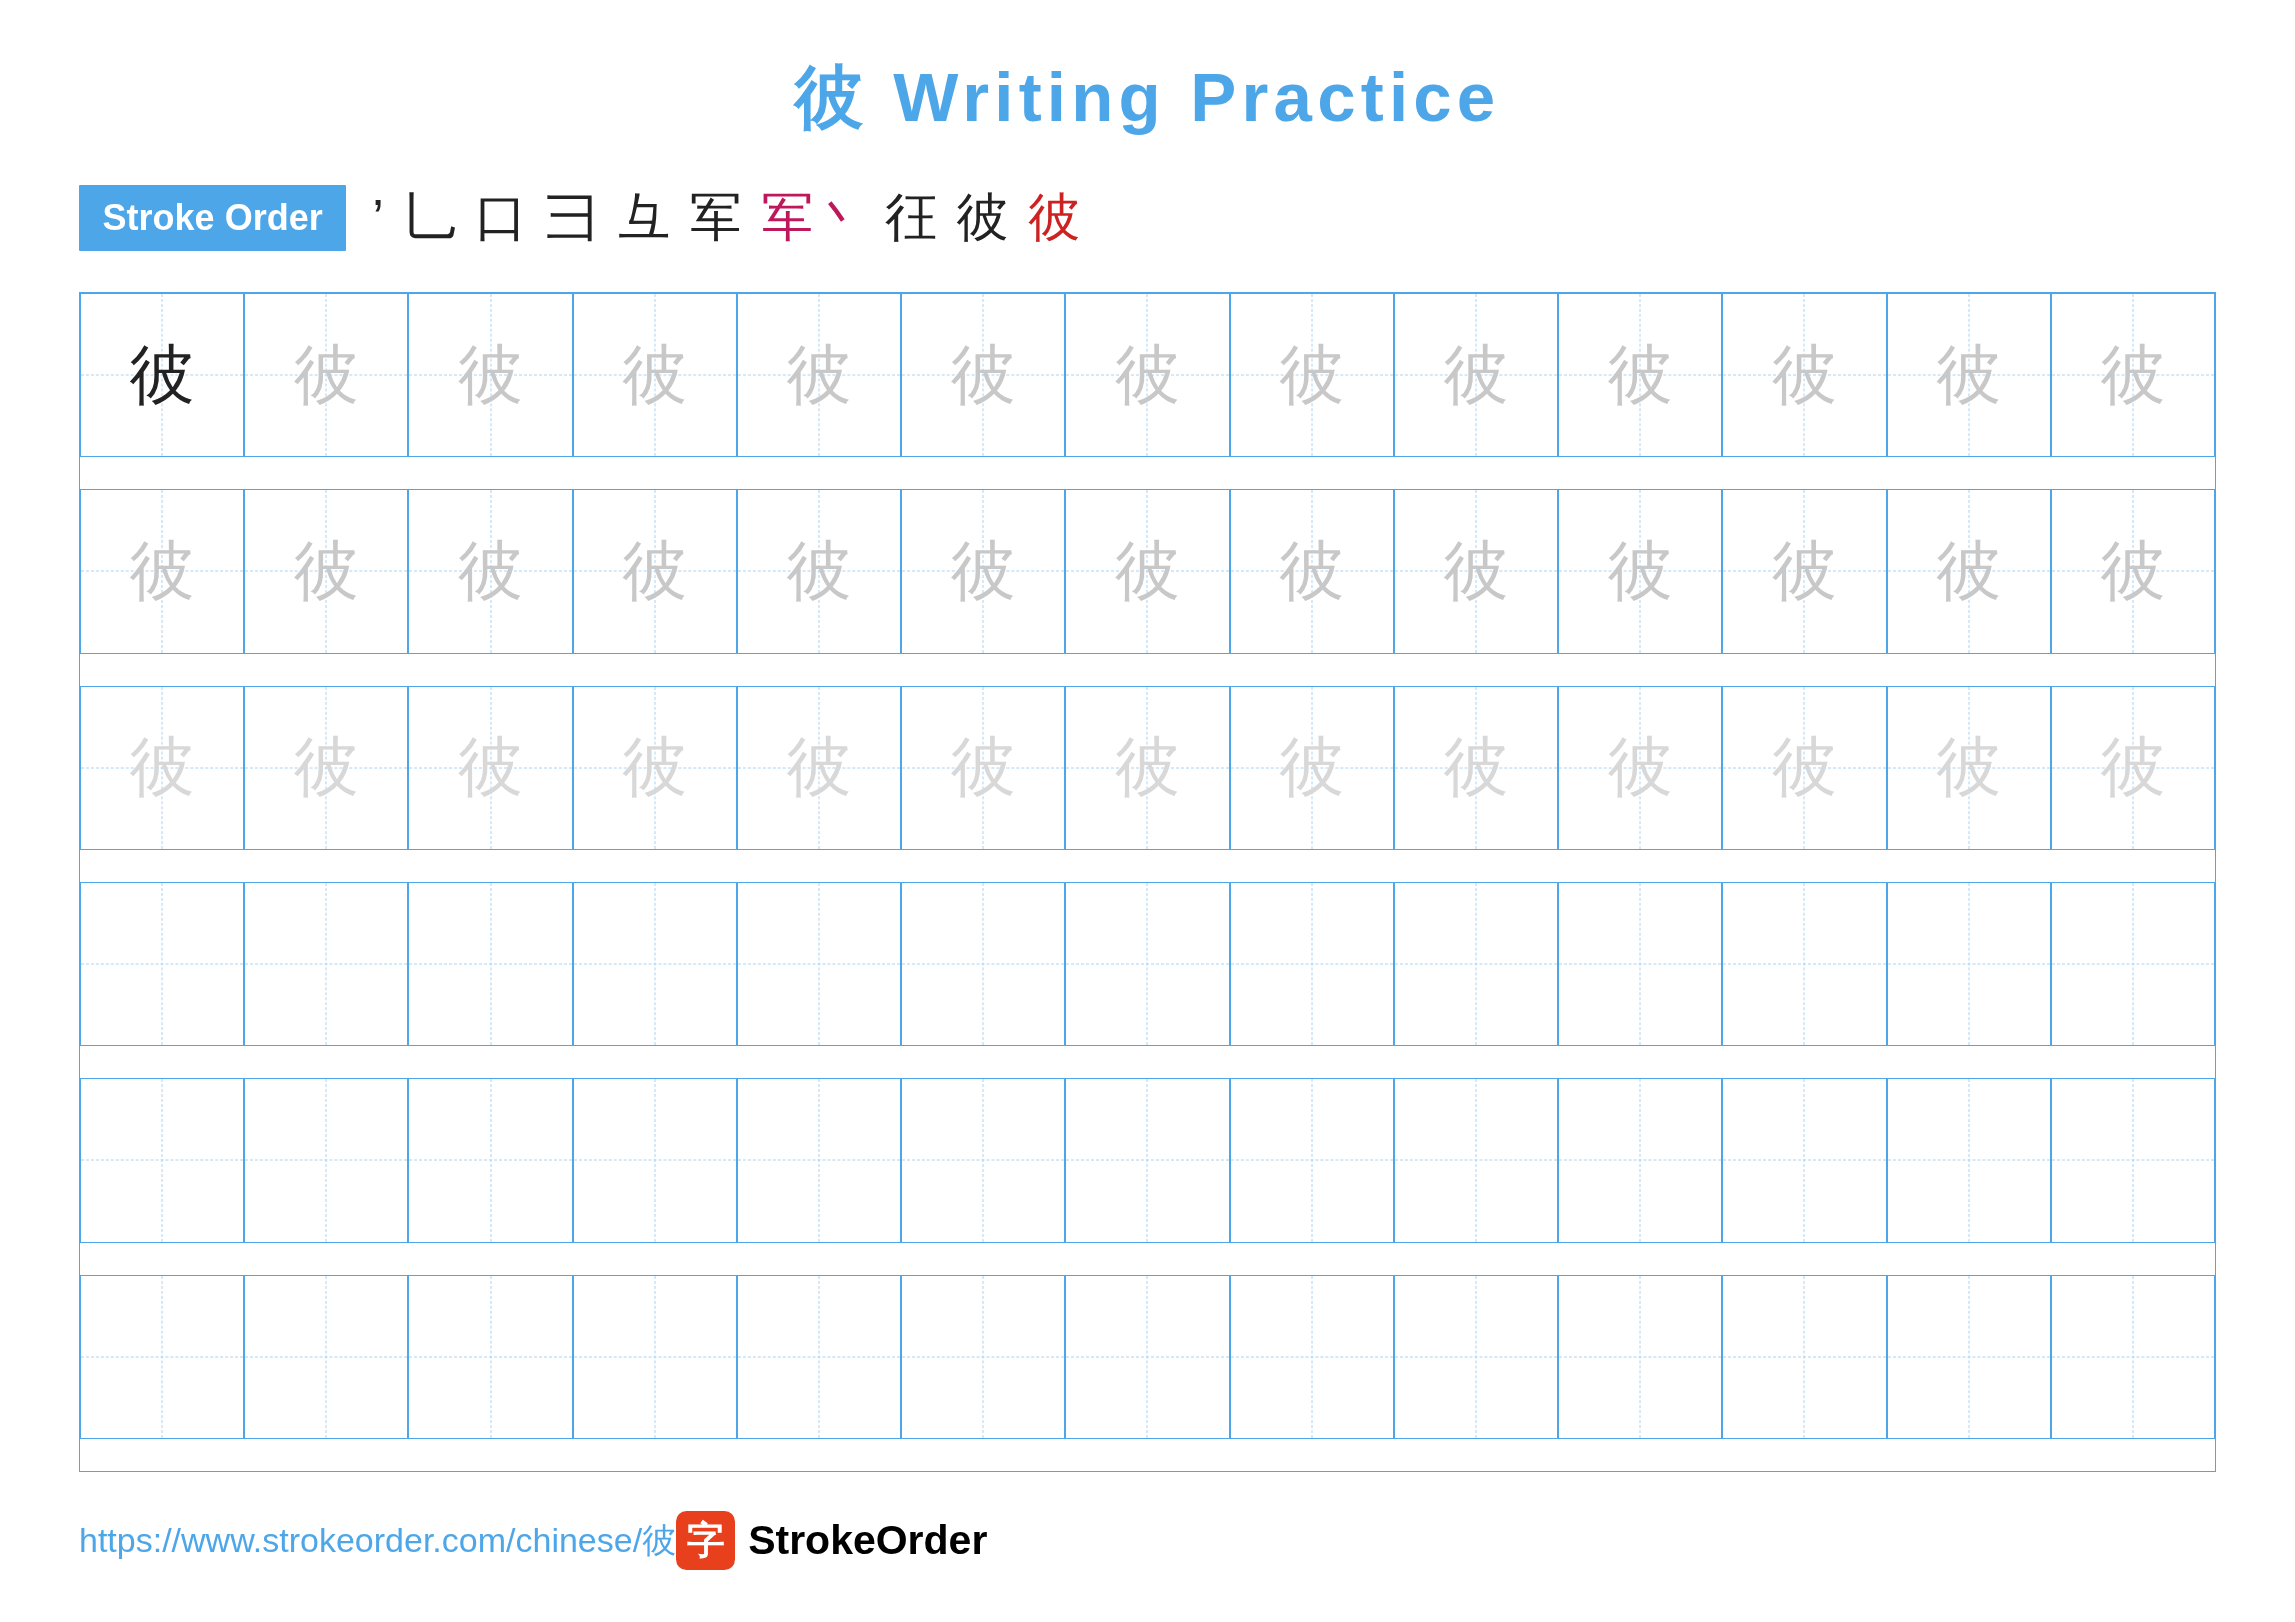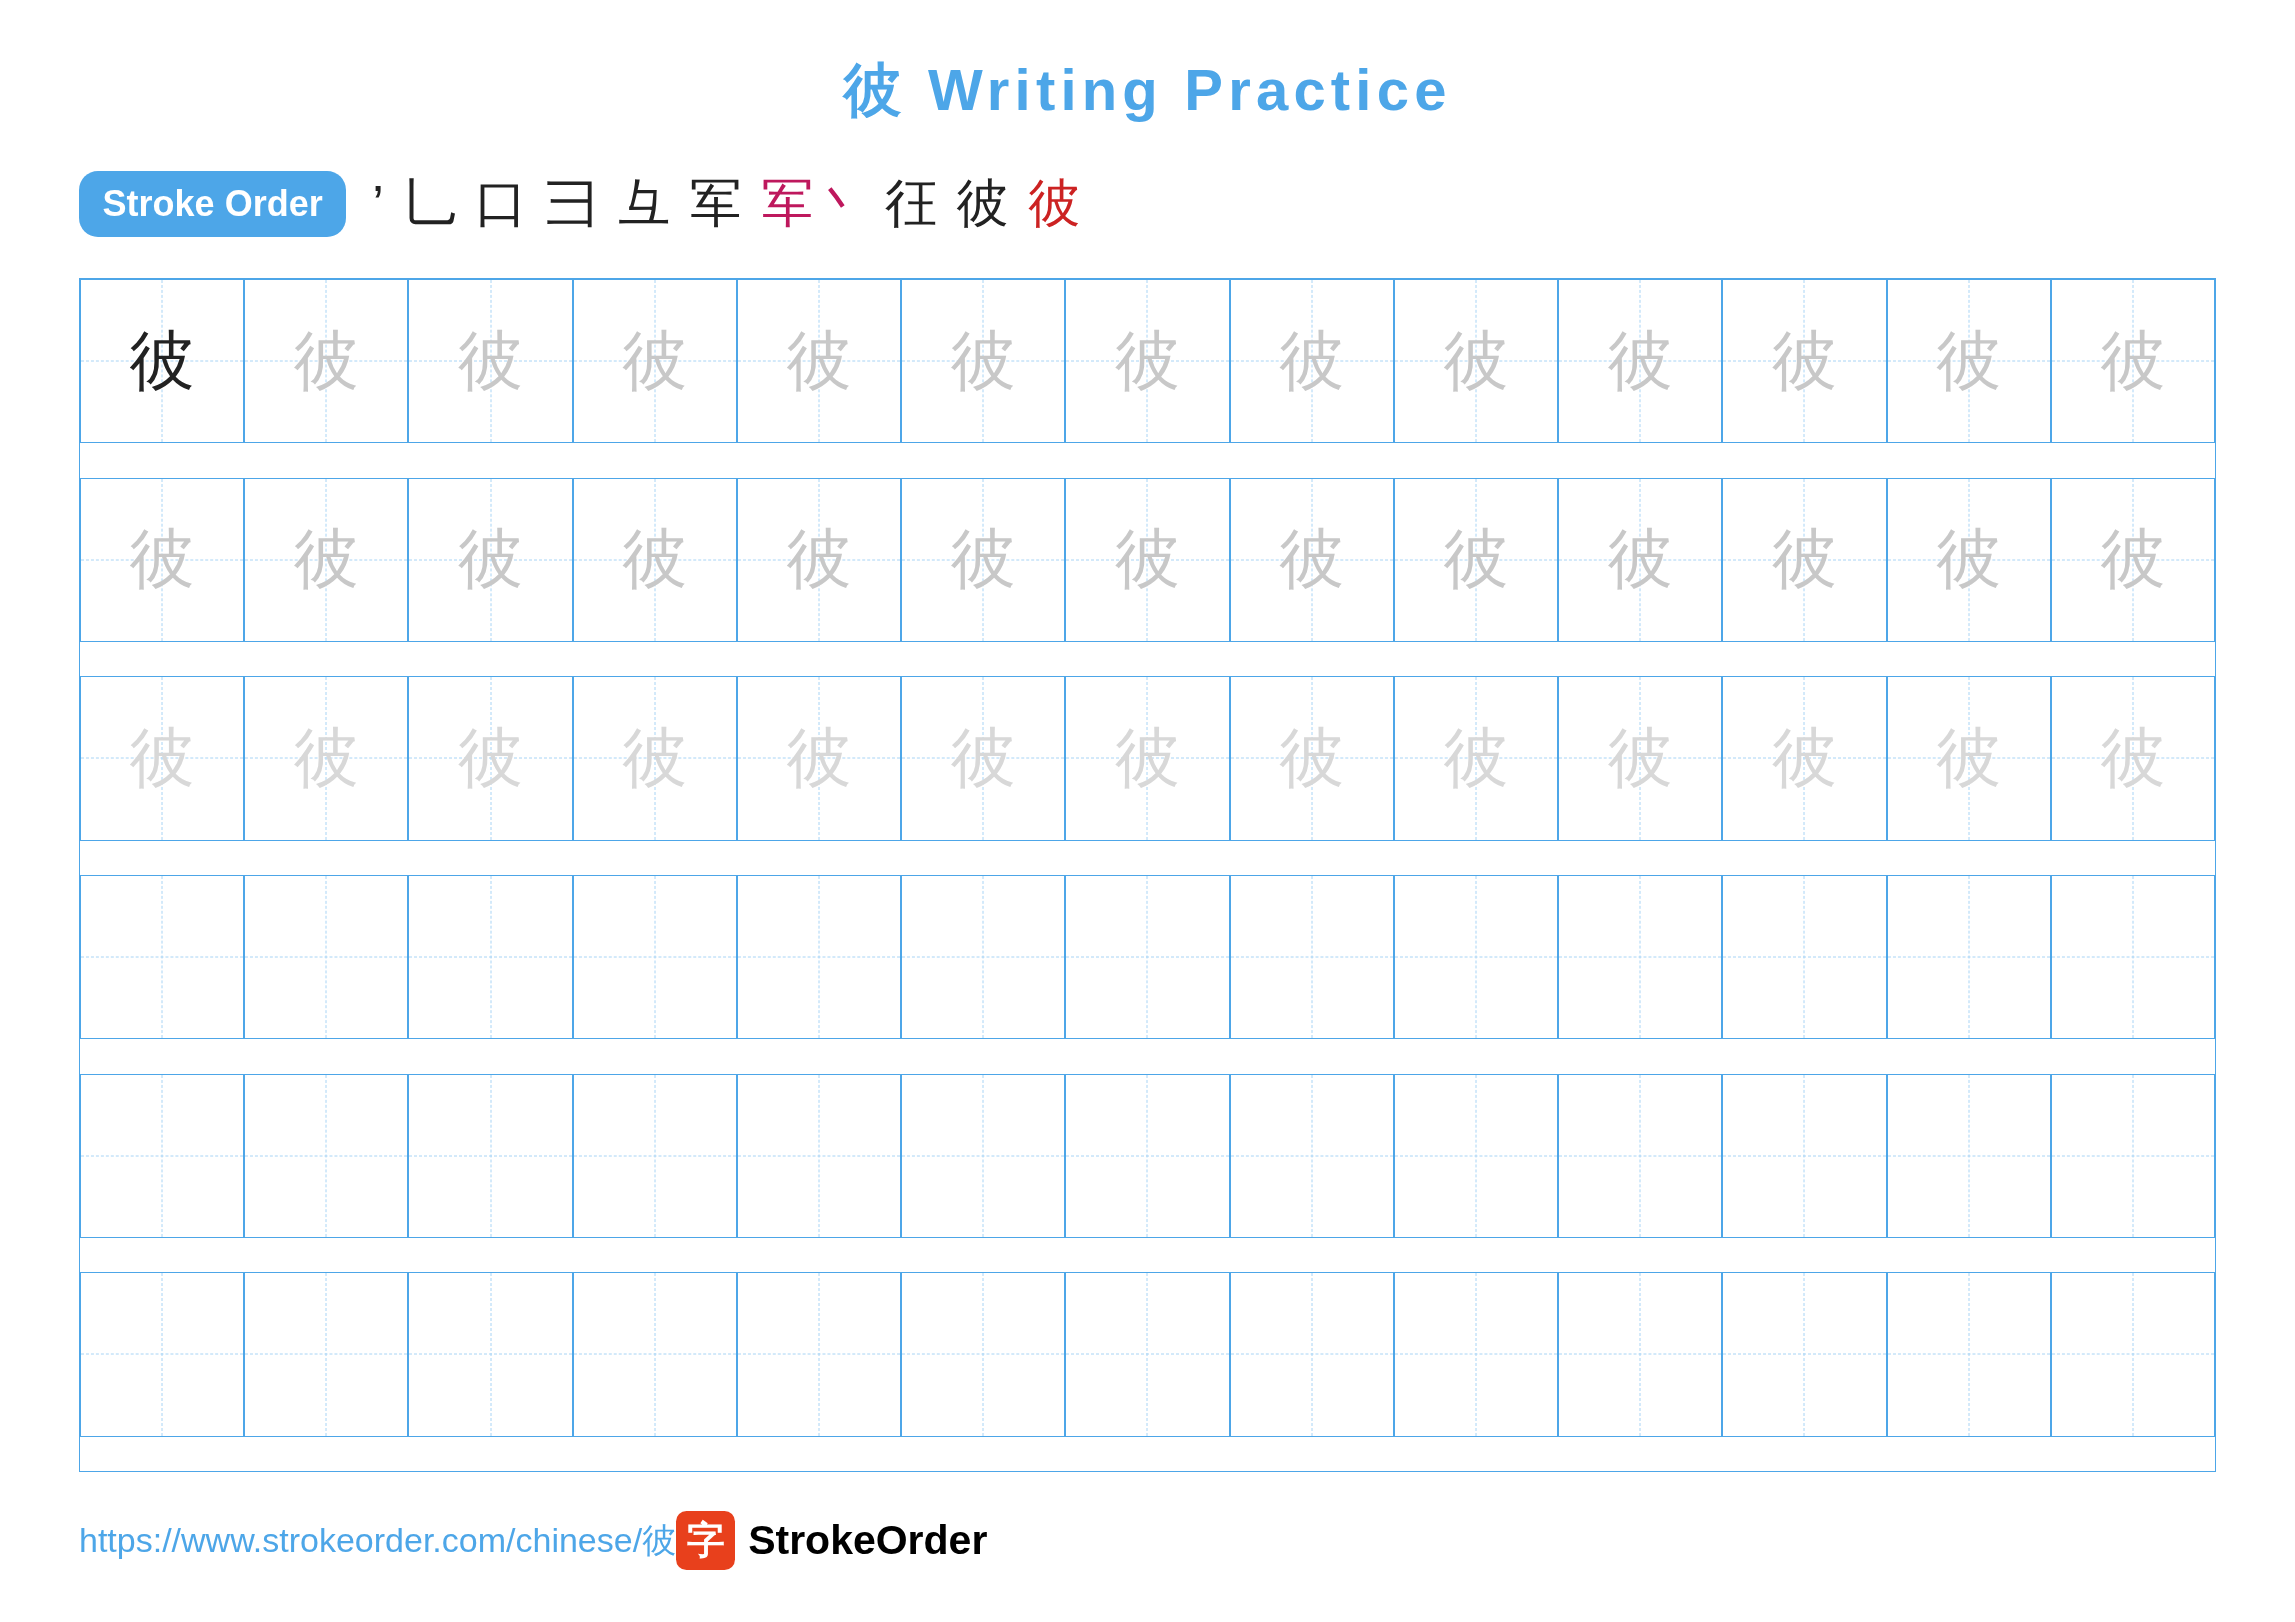--- a/index.html
+++ b/index.html
@@ -16,21 +16,21 @@
       width: 2295px;
       height: 1622px;
       background: #fff;
       padding: 52px 79px;
       display: flex;
       flex-direction: column;
       align-items: center;
     }
 
     .title {
-      font-size: 58px;
+      font-size: 69px;
       color: #4da6e8;
       font-weight: bold;
       margin-bottom: 39px;
       text-align: center;
       letter-spacing: 5.2px;
     }
 
     .stroke-order-row {
       display: flex;
       align-items: center;
@@ -38,21 +38,21 @@
       margin-bottom: 39px;
       gap: 26px;
     }
 
     .stroke-order-badge {
       background: #4da6e8;
       color: white;
       font-size: 36px;
       font-weight: bold;
       padding: 11.8px 23.6px;
-      border-radius: 19px;
+      border-radius: 1px;
       white-space: nowrap;
       flex-shrink: 0;
     }
 
     .stroke-sequence {
       display: flex;
       align-items: center;
       gap: 19.6px;
       font-size: 59px;
     }

